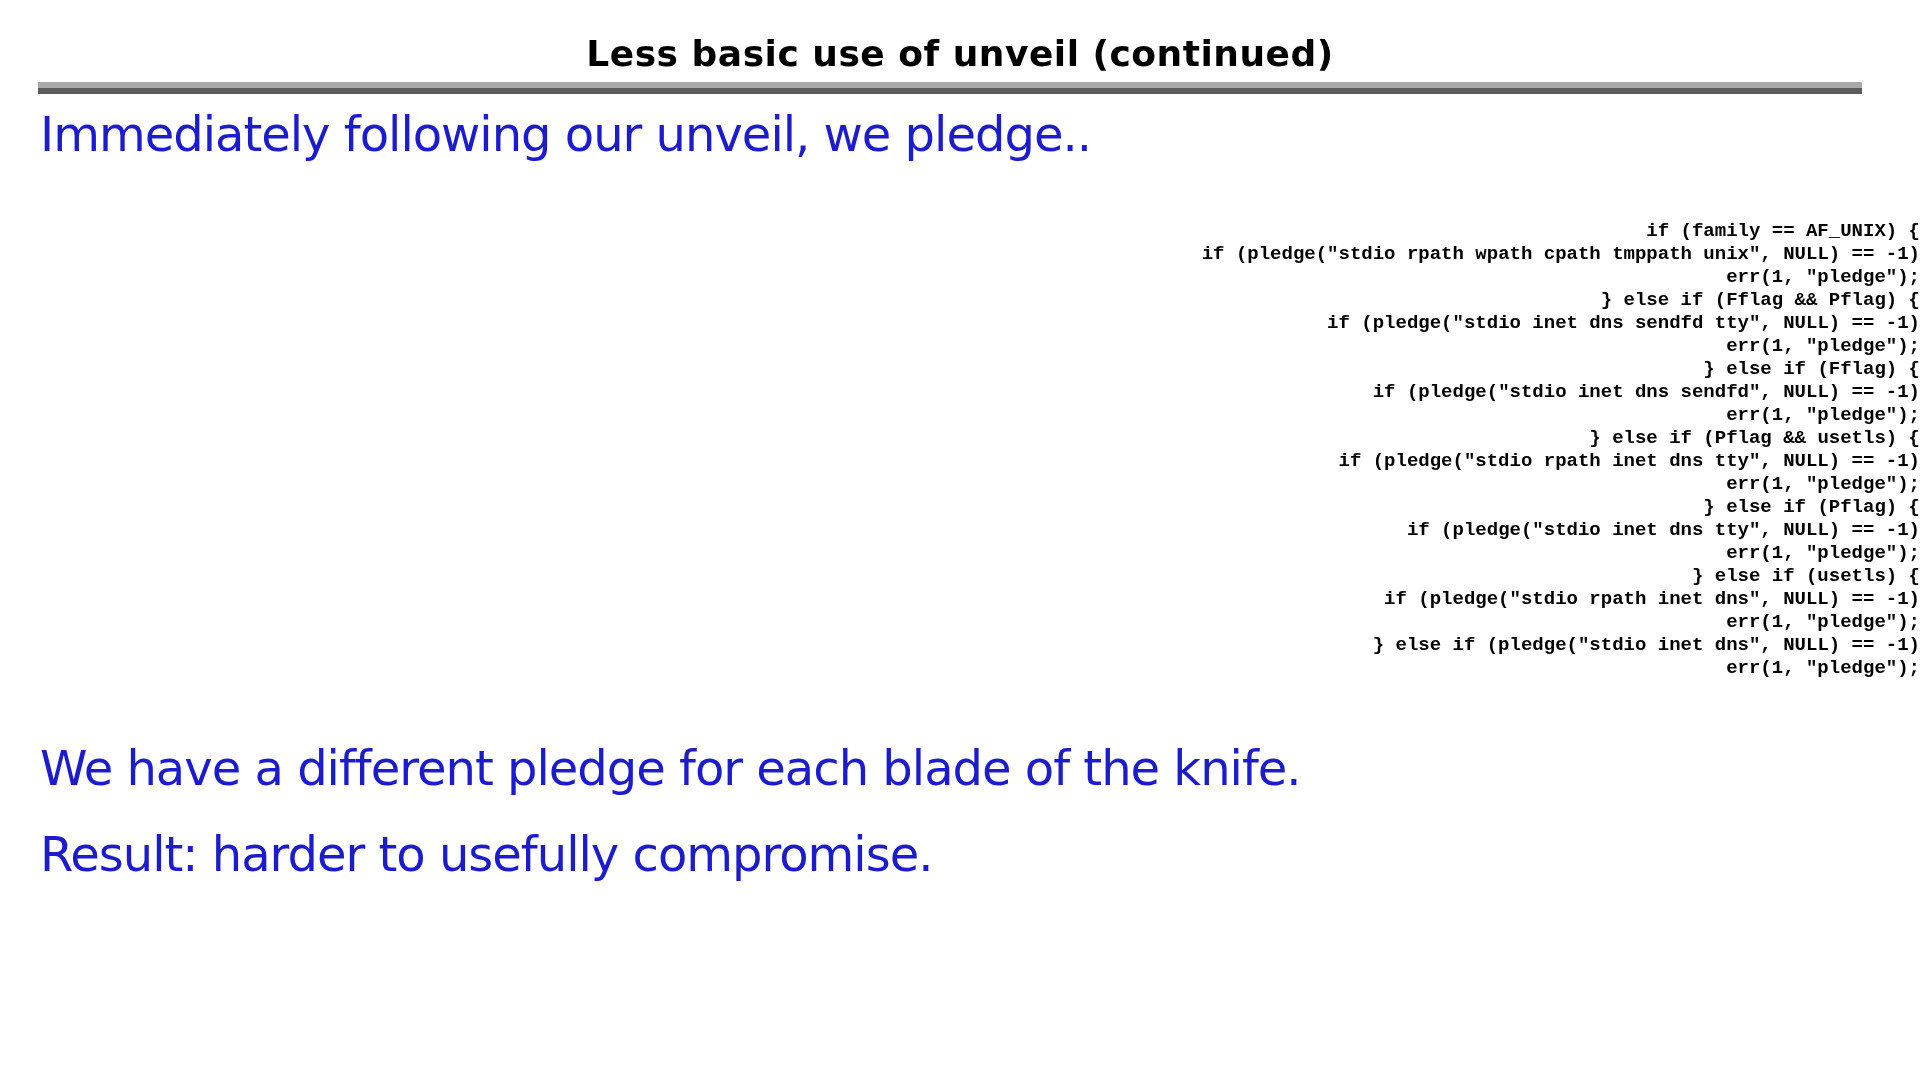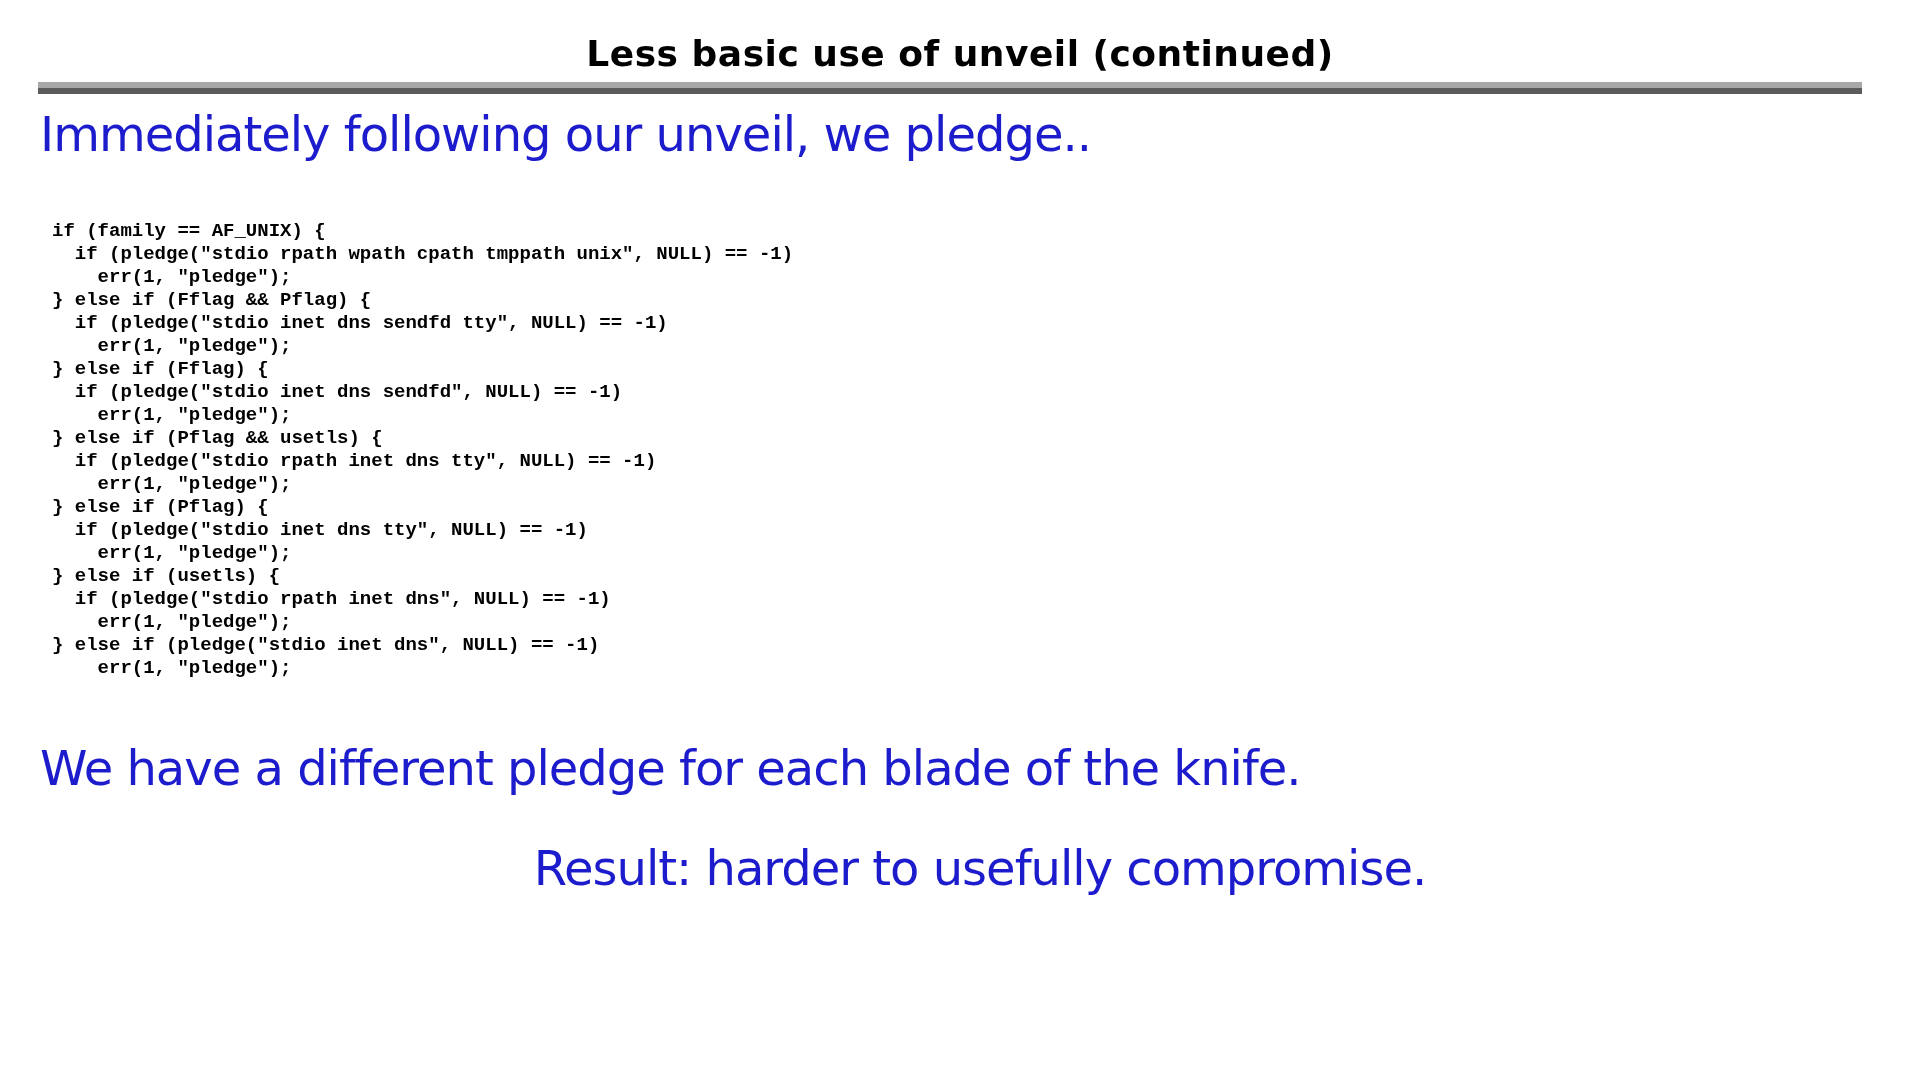--- a/index.html
+++ b/index.html
@@ -43,27 +43,27 @@
     margin-top: 14px;
   }
   .code-block {
     margin: 60px 0 0 52px;
     font-family: "Liberation Mono", "DejaVu Sans Mono", monospace;
     font-weight: bold;
     font-size: 19px;
     line-height: 23px;
     color: #000000;
     white-space: pre;
+    text-align: right;
   }
   .takeaway-line {
     margin-top: 62px;
   }
   .result-line {
-    margin-top: 48px;
-    text-align: center;
+    margin-top: 34px;
   }
 </style>
 </head>
 <body>
 
 <div class="slide">
 
   <h1 class="slide-title">Less basic use of unveil (continued)</h1>
 
   <div class="title-divider"></div>

